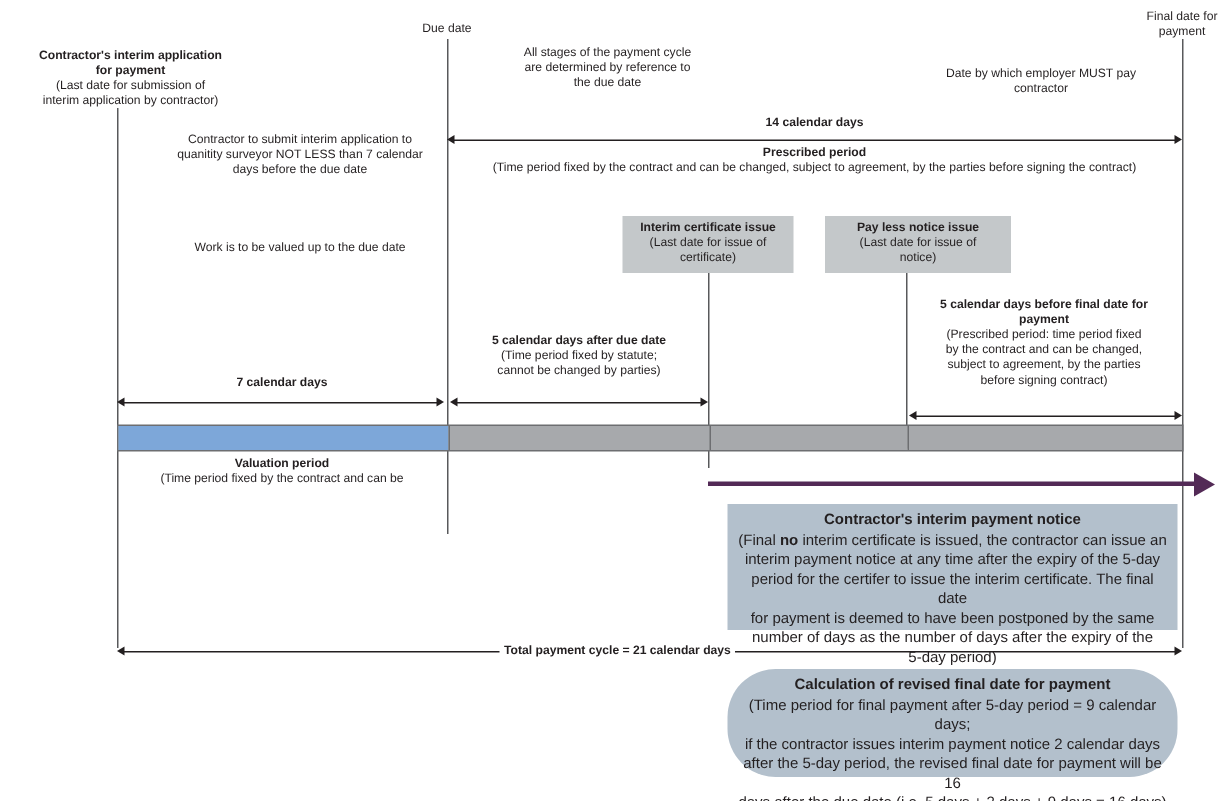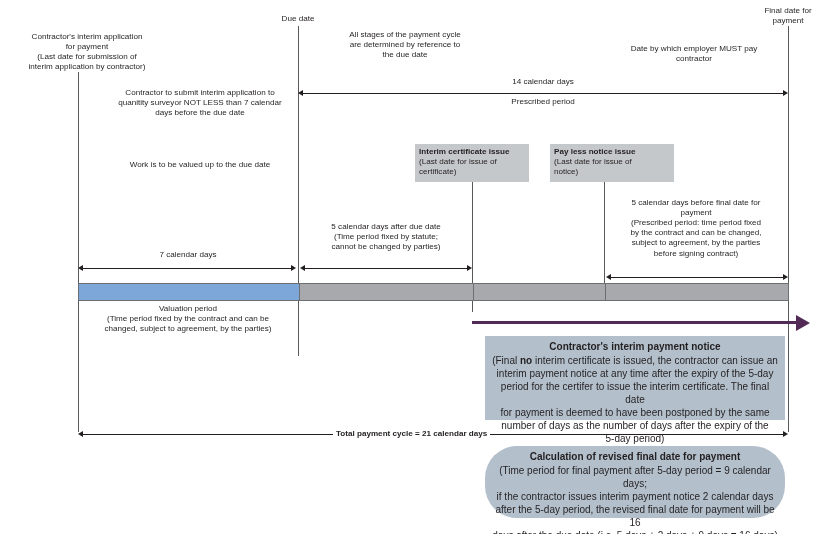--- a/index.html
+++ b/index.html
@@ -21,21 +21,21 @@
 
   
   .txt {
     position: absolute;
     text-align: center;
     line-height: 1.25;
     color: #231f20;
     font-size: 8.1px;
   }
   .txt .hd {
-    font-weight: normal;
+    font-weight: bold;
     display: block;
   }
   .txt .bd { display: block; }
 
   
   .vline {
     position: absolute;
     width: 1px;
     background: #58595b;
   }
@@ -63,20 +63,21 @@
     display: flex;
   }
   #bar .seg { height: 100%; box-sizing: border-box; }
   #bar .seg + .seg { border-left: 1px solid #6d6e71; }
 
   
   .gbox {
     position: absolute;
     background: #c4c8ca;
     box-sizing: border-box;
+    text-align: center;
     line-height: 1.25;
     font-size: 8.1px;
     color: #231f20;
     padding: 3px 4px;
   }
   .gbox .hd { font-weight: bold; display: block; }
   .gbox .bd { display: block; }
 
   
   .bbox {
@@ -168,20 +169,21 @@
   <div class="txt" style="left:443px; top:77px; width:200px;">
     <span class="hd">14 calendar days</span>
   </div>
 
   <div class="arrowline" style="left:300px; top:93px; width:486px;"></div>
   <div class="arrowhead ah-left" style="left:298px; top:90px;"></div>
   <div class="arrowhead ah-right" style="left:783px; top:90px;"></div>
 
   <div class="txt" style="left:318px; top:97px; width:450px;">
     <span class="hd">Prescribed period</span>
+    <span class="bd">(Time period fixed by the contract and can be changed, subject to agreement, by the parties before signing the contract)</span>
   </div>
 
   <div class="gbox" style="left:415px; top:144px; width:114px; height:38px;">
     <span class="hd">Interim certificate issue</span>
     <span class="bd">(Last date for issue of</span>
     <span class="bd">certificate)</span>
   </div>
 
   <div class="gbox" style="left:550px; top:144px; width:124px; height:38px;">
     <span class="hd">Pay less notice issue</span>
@@ -223,21 +225,20 @@
   <div id="bar" style="left:78px; top:283px; width:711px; height:18px;">
     <div class="seg" style="width:220px; background:#7da7d9;"></div>
     <div class="seg" style="width:174px; background:#a7a9ac;"></div>
     <div class="seg" style="width:132px; background:#a7a9ac;"></div>
     <div class="seg" style="flex:1; background:#a7a9ac;"></div>
   </div>
 
   <div class="txt" style="left:78px; top:304px; width:220px;">
     <span class="hd">Valuation period</span>
     <span class="bd">(Time period fixed by the contract and can be</span>
-    <span class="bd">changed, subject to agreement, by the parties)</span>
   </div>
 
   <div class="purple-line" style="left:472px; top:321px; width:325px;"></div>
   <div class="purple-head" style="left:796px; top:314.5px;"></div>
 
   <div class="bbox" style="left:485px; top:336px; width:300px; height:84px;">
     <span class="hd">Contractor's interim payment notice</span>
     <span class="bd">
       <span>(Final </span><b>no</b><span> interim certificate is issued, the contractor can issue an</span>
     </span>

